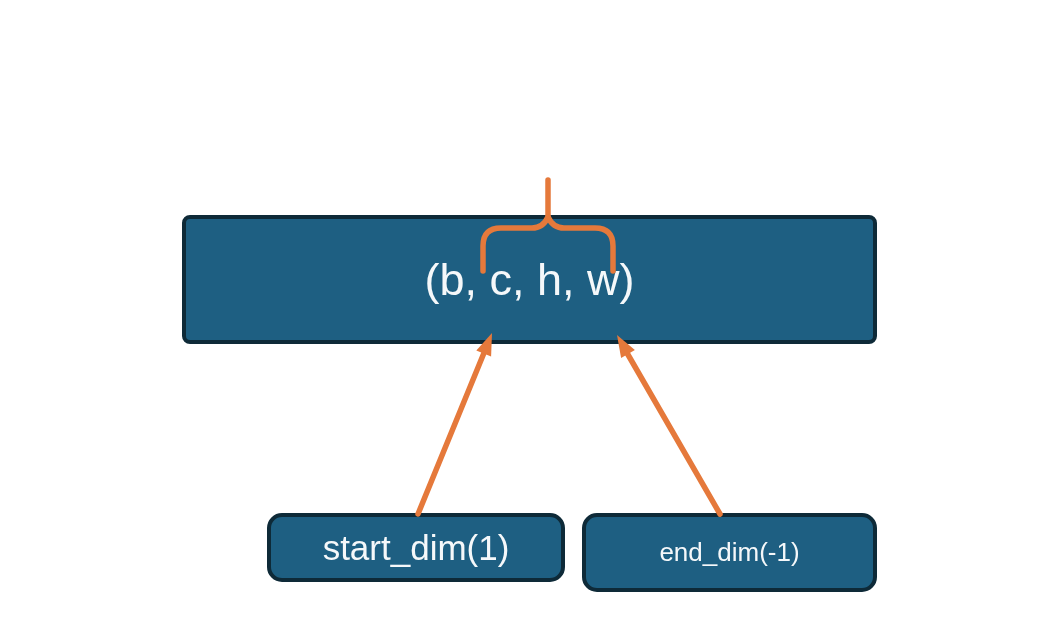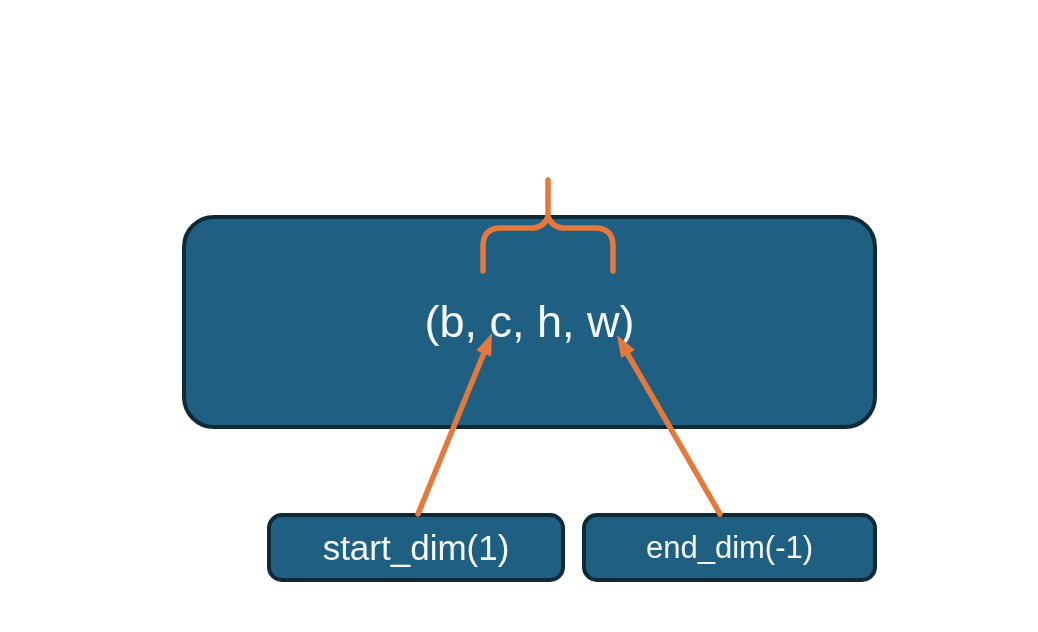--- a/index.html
+++ b/index.html
@@ -32,35 +32,35 @@
     white-space: nowrap;
   }
   .node-title {
     left: 293px; top: 100px;
     width: 540px; height: 64px;
     border-radius: 13px;
     font-size: 36px;
   }
   .node-main {
     left: 182px; top: 215px;
-    width: 695px; height: 214px;
-    border-radius: 32px;
+    width: 695px; height: 129px;
+    border-radius: 8px;
     font-size: 45px;
   }
   .node-start {
     left: 267px; top: 513px;
     width: 298px; height: 69px;
     border-radius: 15px;
     font-size: 35px;
   }
   .node-end {
     left: 582px; top: 513px;
-    width: 295px; height: 69px;
+    width: 295px; height: 79px;
     border-radius: 15px;
-    font-size: 31px;
+    font-size: 26px;
   }
   .overlay {
     position: absolute;
     left: 0; top: 0;
     width: 1038px;
     height: 632px;
     pointer-events: none;
   }
   .connector-stroke {
     fill: none;

